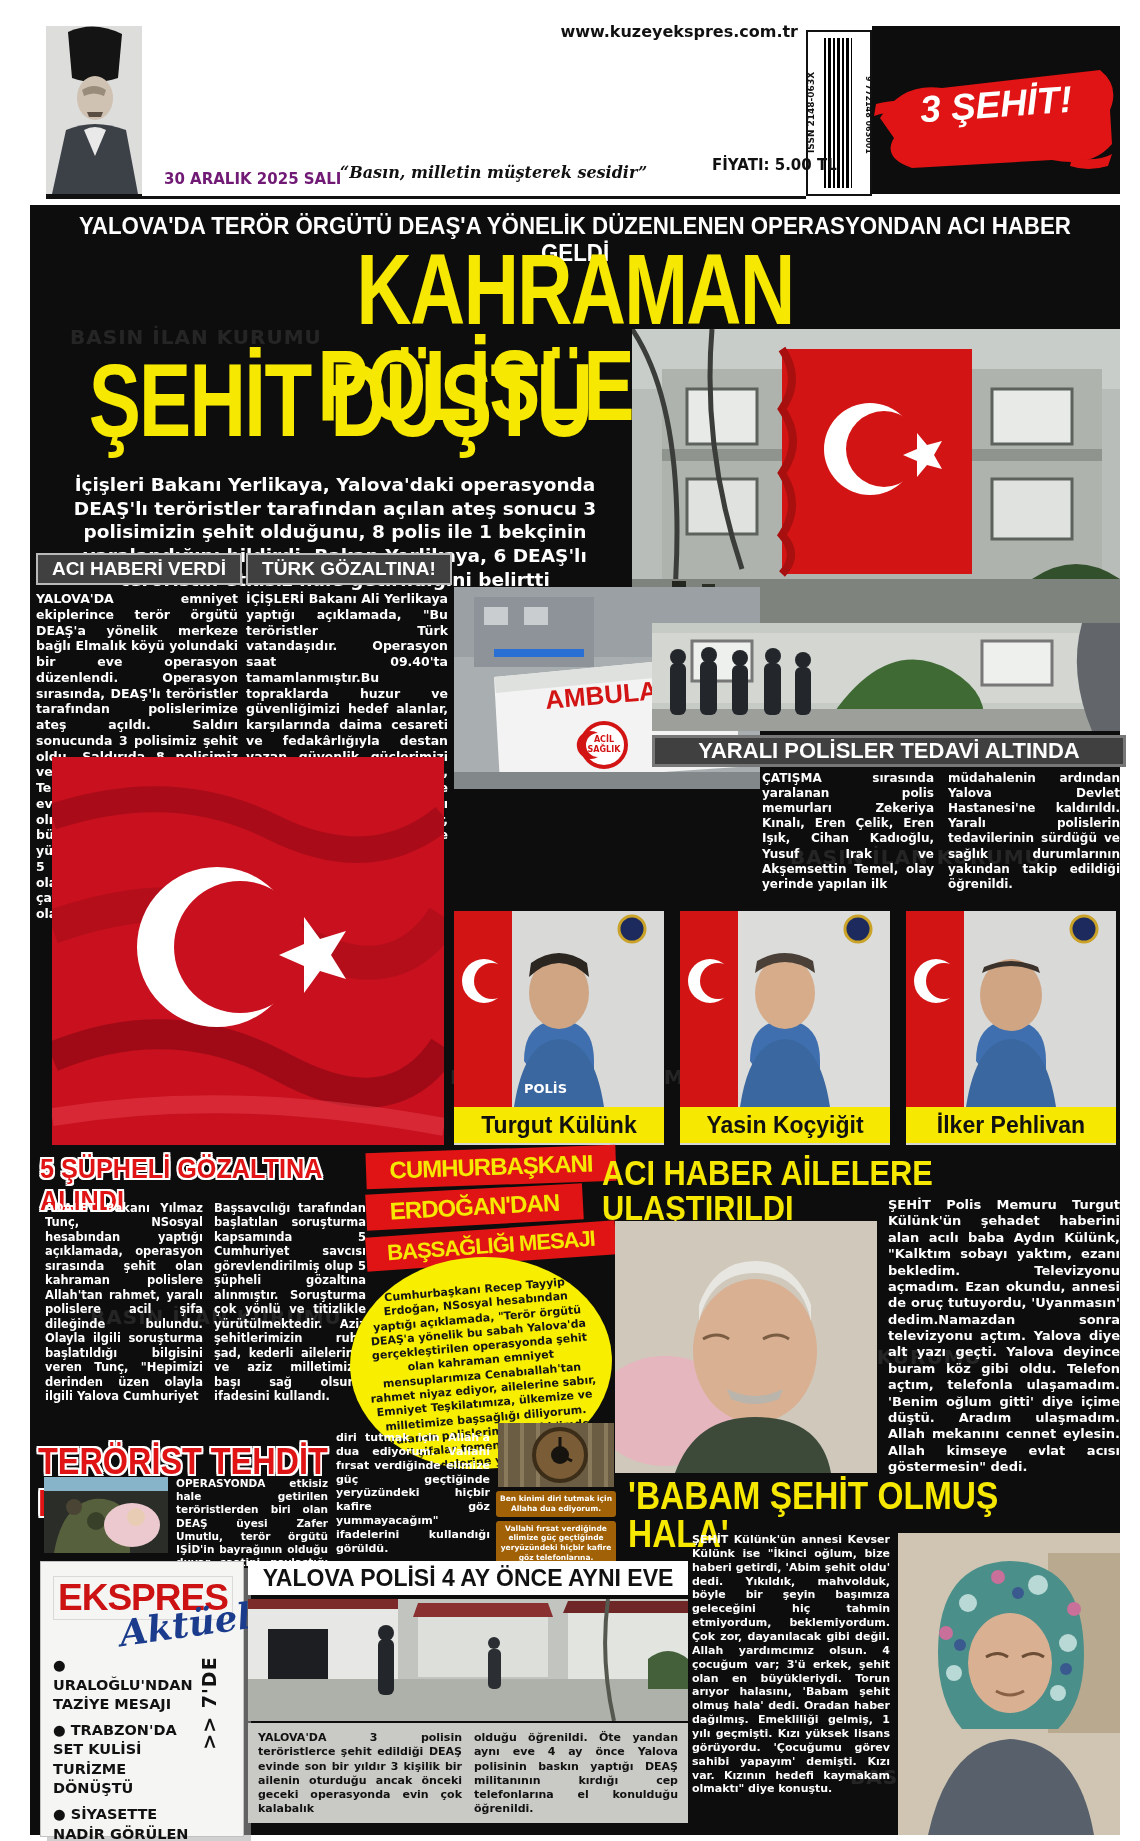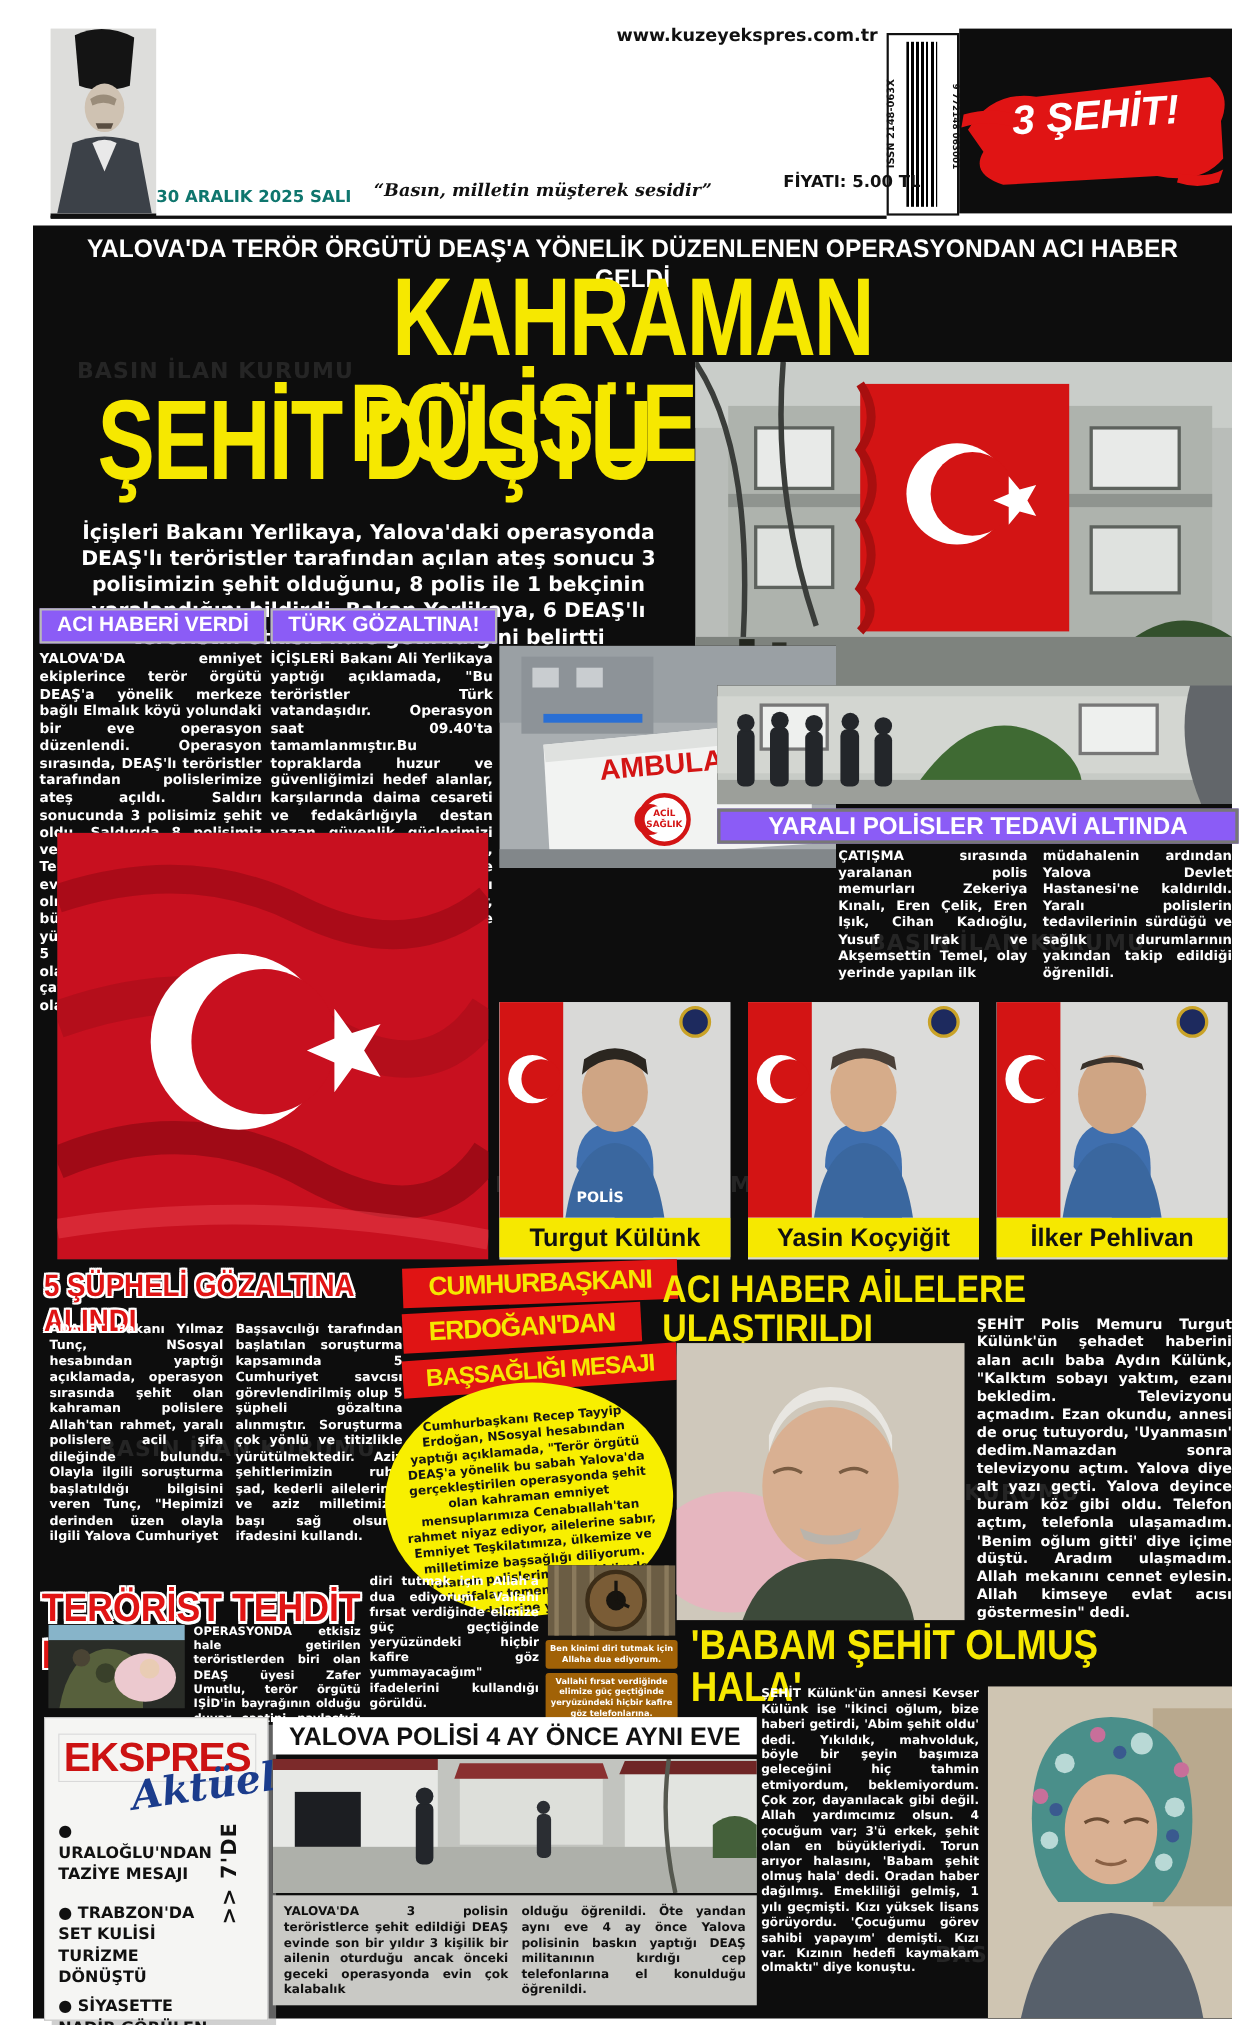--- a/index.html
+++ b/index.html
@@ -1,21 +1,21 @@
 <!DOCTYPE html>
 <html><head>
 <meta charset="utf-8">
 <style>
   html,body{margin:0;padding:0;background:#fff;}
   #page{position:relative;width:1140px;height:1841px;background:#fff;overflow:hidden;
         font-family:"DejaVu Sans",sans-serif;}
   .abs{position:absolute;}
   .hl{font-family:"Liberation Sans",sans-serif;font-weight:900;color:#f6e800;line-height:.96;text-align:center;}
   .strap{font-family:"Liberation Sans",sans-serif;font-weight:900;color:#fff;text-align:center;}
-  .redlab{background:#8b5cf6;border:2px solid #b9b9b9;color:#fff;font-family:"Liberation Sans",sans-serif;
+  .redlab{background:#404040;border:2px solid #b9b9b9;color:#fff;font-family:"Liberation Sans",sans-serif;
           font-weight:900;text-align:center;font-size:19px;line-height:28px;}
   .body-w{color:#fff;font-weight:700;text-align:justify;line-height:1.26;}
   .ital-serif{font-family:"DejaVu Serif",serif;font-style:italic;font-weight:700;}
   .outline-red{color:#e01414;font-family:"Liberation Sans",sans-serif;font-weight:900;
      text-shadow:-2px -2px 0 #fff,2px -2px 0 #fff,-2px 2px 0 #fff,2px 2px 0 #fff,0 2px 0 #fff,0 -2px 0 #fff,2px 0 0 #fff,-2px 0 0 #fff;}
   .yellow-head{color:#f6e800;font-family:"Liberation Sans",sans-serif;font-weight:900;line-height:1;}
   .nameplate{background:#f6e800;color:#111;font-family:"Liberation Sans",sans-serif;font-weight:900;
      text-align:center;font-size:23px;line-height:36px;height:36px;}
   .chip{background:#e01414;color:#f6e800;font-family:"Liberation Sans",sans-serif;font-weight:900;
      font-size:24px;text-align:center;padding:4px 6px;margin-bottom:4px;transform:rotate(-2deg);letter-spacing:-1px;}
@@ -55,21 +55,21 @@
 
     <div class="abs" style="left:872px;top:26px;width:248px;height:168px;background:#0d0d0d;overflow:hidden;">
       <svg width="248" height="168" viewBox="0 0 248 168">
         <path d="M8 92 Q30 56 70 62 L228 44 Q248 60 238 84 L240 118 Q220 142 180 134 L40 142 Q10 132 22 112 Z" fill="#e01414"></path>
         <path d="M4 78 q30 -8 52 2 l-4 10 q-28 -8 -50 0 Z" fill="#e01414"></path>
         <path d="M200 132 q26 4 40 -4 l-4 12 q-20 6 -38 0 Z" fill="#e01414"></path>
       </svg>
       <span class="abs" style="left:0;top:58px;width:248px;text-align:center;color:#fff;font-family:'Liberation Sans',sans-serif;font-weight:900;font-style:italic;font-size:37px;transform:rotate(-4deg);">3 ŞEHİT!</span>
     </div>
 
-    <span class="abs" style="left:142px;top:170px;font-weight:900;font-size:15px;color:#0f766e;">30 ARALIK 2025 SALI</span>
+    <span class="abs" style="left:164px;top:170px;font-weight:900;font-size:15px;color:#701a75;">30 ARALIK 2025 SALI</span>
     <span class="abs ital-serif" style="left:340px;top:163px;width:370px;text-align:left;font-size:16px;color:#111;">“Basın, milletin müşterek sesidir”</span>
     <span class="abs" style="left:712px;top:156px;font-weight:900;font-size:15px;color:#111;">FİYATI: 5.00 TL</span>
     <div class="abs" style="left:46px;top:196px;width:760px;height:3px;background:#111;"></div>
   </div>
 
   <div class="abs" style="left:30px;top:205px;width:1090px;height:1630px;background:#0d0d0d;">
 
     <span class="wm" style="left:40px;top:120px;">BASIN İLAN KURUMU</span>
     <span class="wm" style="left:620px;top:330px;">BASIN İLAN KURUMU</span>
     <span class="wm" style="left:120px;top:560px;">BASIN İLAN KURUMU</span>
@@ -281,21 +281,21 @@
     </div>
     <div class="abs" style="left:466px;top:1286px;width:120px;">
       <div class="capchip">Ben kinimi diri tutmak için Allaha dua ediyorum.</div>
       <div class="capchip">Vallahi fırsat verdiğinde elimize güç geçtiğinde yeryüzündeki hiçbir kafire göz telefonlarına.</div>
     </div>
 
     <div class="abs" style="left:10px;top:1356px;width:202px;height:274px;background:#f5f5f3;border:1px solid #c2c2c2;box-shadow:7px 7px 0 rgba(170,170,170,.55);">
       <div style="margin:14px 0 0 12px;color:#cc1212;font-family:'Liberation Sans',sans-serif;font-weight:900;font-size:37px;letter-spacing:-1px;border:1px solid #d9d9d9;display:inline-block;padding:0 4px;">EKSPRES</div>
       <div class="ital-serif" style="margin:-16px 0 0 78px;color:#1b3c8c;font-size:36px;transform:rotate(-8deg);width:120px;">Aktüel</div>
       <div style="margin:10px 10px 0 12px;color:#111;font-weight:900;font-size:14.5px;line-height:1.35;width:145px;">
-        <div style="margin-bottom:16px;">● <span>URALOĞLU'NDAN TAZİYE MESAJI</span></div>
+        <div style="margin-bottom:6px;">● <span>URALOĞLU'NDAN TAZİYE MESAJI</span></div>
         <div style="margin-bottom:6px;">● <span>TRABZON'DA SET KULİSİ TURİZME DÖNÜŞTÜ</span></div>
         <div>● <span>SİYASETTE NADİR GÖRÜLEN BİR GEÇİŞ</span></div>
       </div>
       <span style="position:absolute;right:-12px;top:130px;transform:rotate(-90deg);font-weight:900;font-size:19px;color:#111;letter-spacing:1px;">&gt;&gt; 7'DE</span>
     </div>
 
     <div class="abs" style="left:218px;top:1356px;width:440px;height:34px;background:#fff;color:#111;font-family:'Liberation Sans',sans-serif;font-weight:900;font-size:23px;line-height:34px;text-align:center;transform-origin:left;">YALOVA POLİSİ 4 AY ÖNCE AYNI EVE BASKIN YAPMIŞ</div>
     <div class="abs photo" style="left:218px;top:1394px;width:440px;height:122px;">
       <svg width="440" height="122" viewBox="0 0 440 122">
         <rect width="440" height="122" fill="#c2c4bf"></rect>

